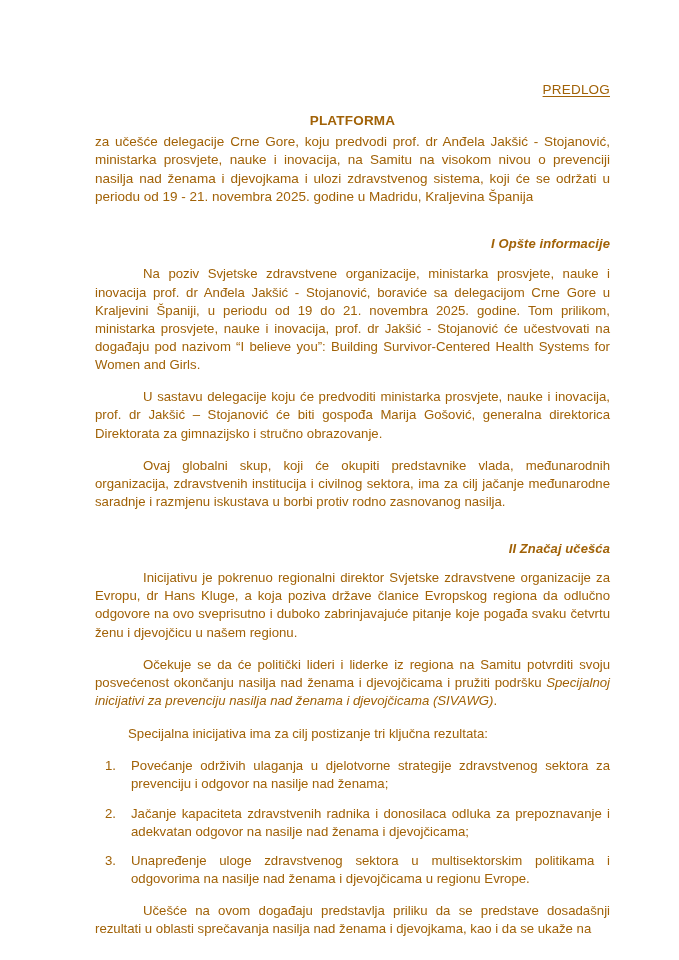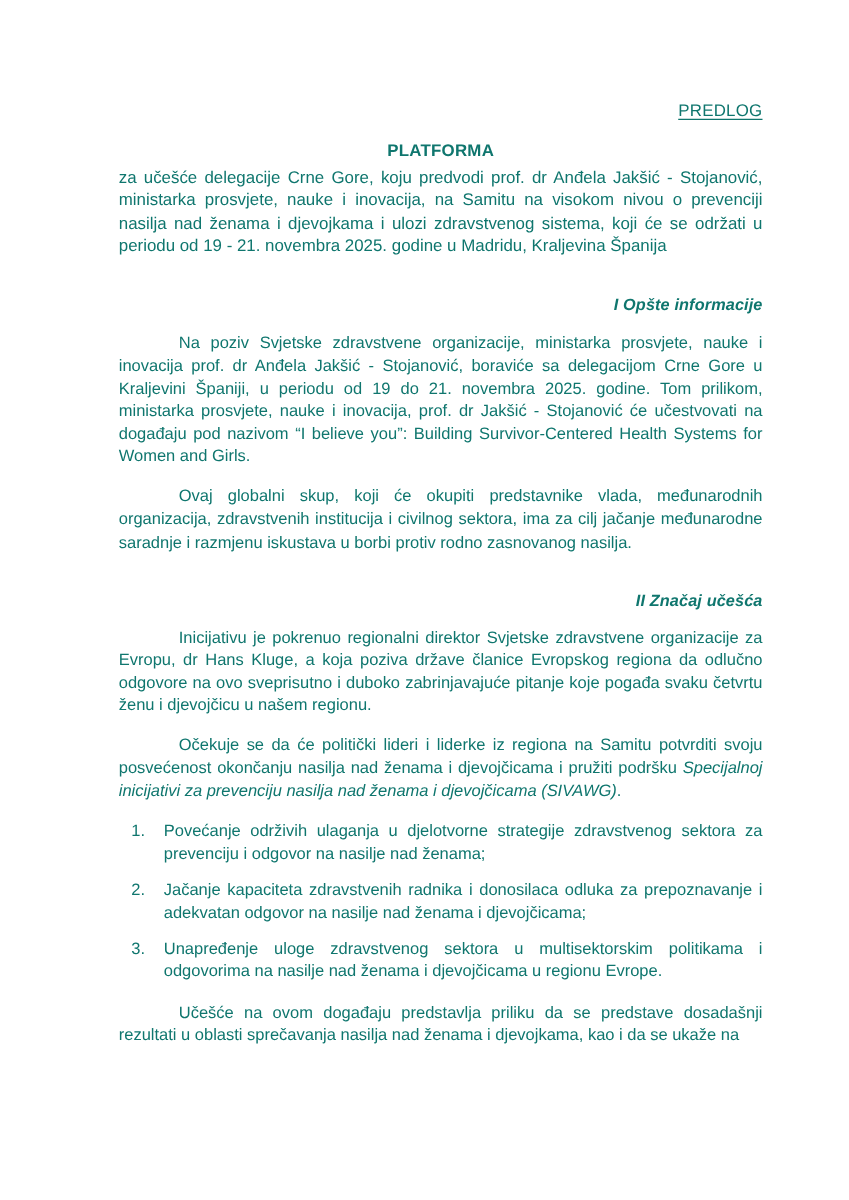--- a/index.html
+++ b/index.html
@@ -9,21 +9,21 @@
     background: #ffffff;
   }
 
   .page {
     position: relative;
     width: 679px;
     height: 960px;
     background: #ffffff;
     overflow: hidden;
     font-family: "Liberation Sans", sans-serif;
-    color: #0f766e;
+    color: #a16207;
     box-sizing: border-box;
     padding: 0 69px 0 95px;
   }
 
   
   .predlog-row {
     margin: 0;
     padding-top: 80px;
     text-align: right;
   }
@@ -124,29 +124,31 @@
   </div>
 
   <h1 class="doc-title">PLATFORMA</h1>
 
   <p class="doc-subtitle">za učešće delegacije Crne Gore, koju predvodi prof. dr Anđela Jakšić - Stojanović, ministarka prosvjete, nauke i inovacija, na Samitu na visokom nivou o prevenciji nasilja nad ženama i djevojkama i ulozi zdravstvenog sistema, koji će se održati u periodu od 19 - 21. novembra 2025. godine u Madridu, Kraljevina Španija</p>
 
   <h2 class="section-heading">I Opšte informacije</h2>
 
   <p class="para">Na poziv Svjetske zdravstvene organizacije, ministarka prosvjete, nauke i inovacija prof. dr Anđela Jakšić - Stojanović, boraviće sa delegacijom Crne Gore u Kraljevini Španiji, u periodu od 19 do 21. novembra 2025. godine. Tom prilikom, ministarka prosvjete, nauke i inovacija, prof. dr Jakšić - Stojanović će učestvovati na događaju pod nazivom  “I believe you”: Building Survivor-Centered Health Systems for Women and Girls.</p>
 
+  <p class="para">U sastavu delegacije koju će predvoditi ministarka prosvjete, nauke i inovacija, prof. dr Jakšić – Stojanović će biti gospođa Marija Gošović, generalna direktorica Direktorata za gimnazijsko i stručno obrazovanje.</p>
 
   <p class="para">Ovaj globalni skup, koji će okupiti predstavnike vlada, međunarodnih organizacija, zdravstvenih institucija i civilnog sektora, ima za cilj jačanje međunarodne saradnje i razmjenu iskustava u borbi protiv rodno zasnovanog nasilja.</p>
 
   <h2 class="section-heading">II Značaj učešća</h2>
 
   <p class="para tight">Inicijativu je pokrenuo regionalni direktor Svjetske zdravstvene organizacije za Evropu, dr Hans Kluge, a koja poziva države članice Evropskog regiona da odlučno odgovore na ovo sveprisutno i duboko zabrinjavajuće pitanje koje pogađa svaku četvrtu ženu i djevojčicu u našem regionu.</p>
 
   <p class="para"><span>Očekuje se da će politički lideri i liderke iz regiona na Samitu potvrditi svoju posvećenost okončanju nasilja nad ženama i djevojčicama i pružiti podršku </span><span class="ital">Specijalnoj inicijativi za prevenciju nasilja nad ženama i djevojčicama (SIVAWG)</span><span>.</span></p>
 
+  <p class="lead-in">Specijalna inicijativa ima za cilj postizanje tri ključna rezultata:</p>
 
   <ol class="num-list">
     <li>
       <span class="marker">1.</span>
       <span class="item-text">Povećanje održivih ulaganja u djelotvorne strategije zdravstvenog sektora za prevenciju i odgovor na nasilje nad ženama;</span>
     </li>
     <li>
       <span class="marker">2.</span>
       <span class="item-text">Jačanje kapaciteta zdravstvenih radnika i donosilaca odluka za prepoznavanje i adekvatan odgovor na nasilje nad ženama i djevojčicama;</span>
     </li>

